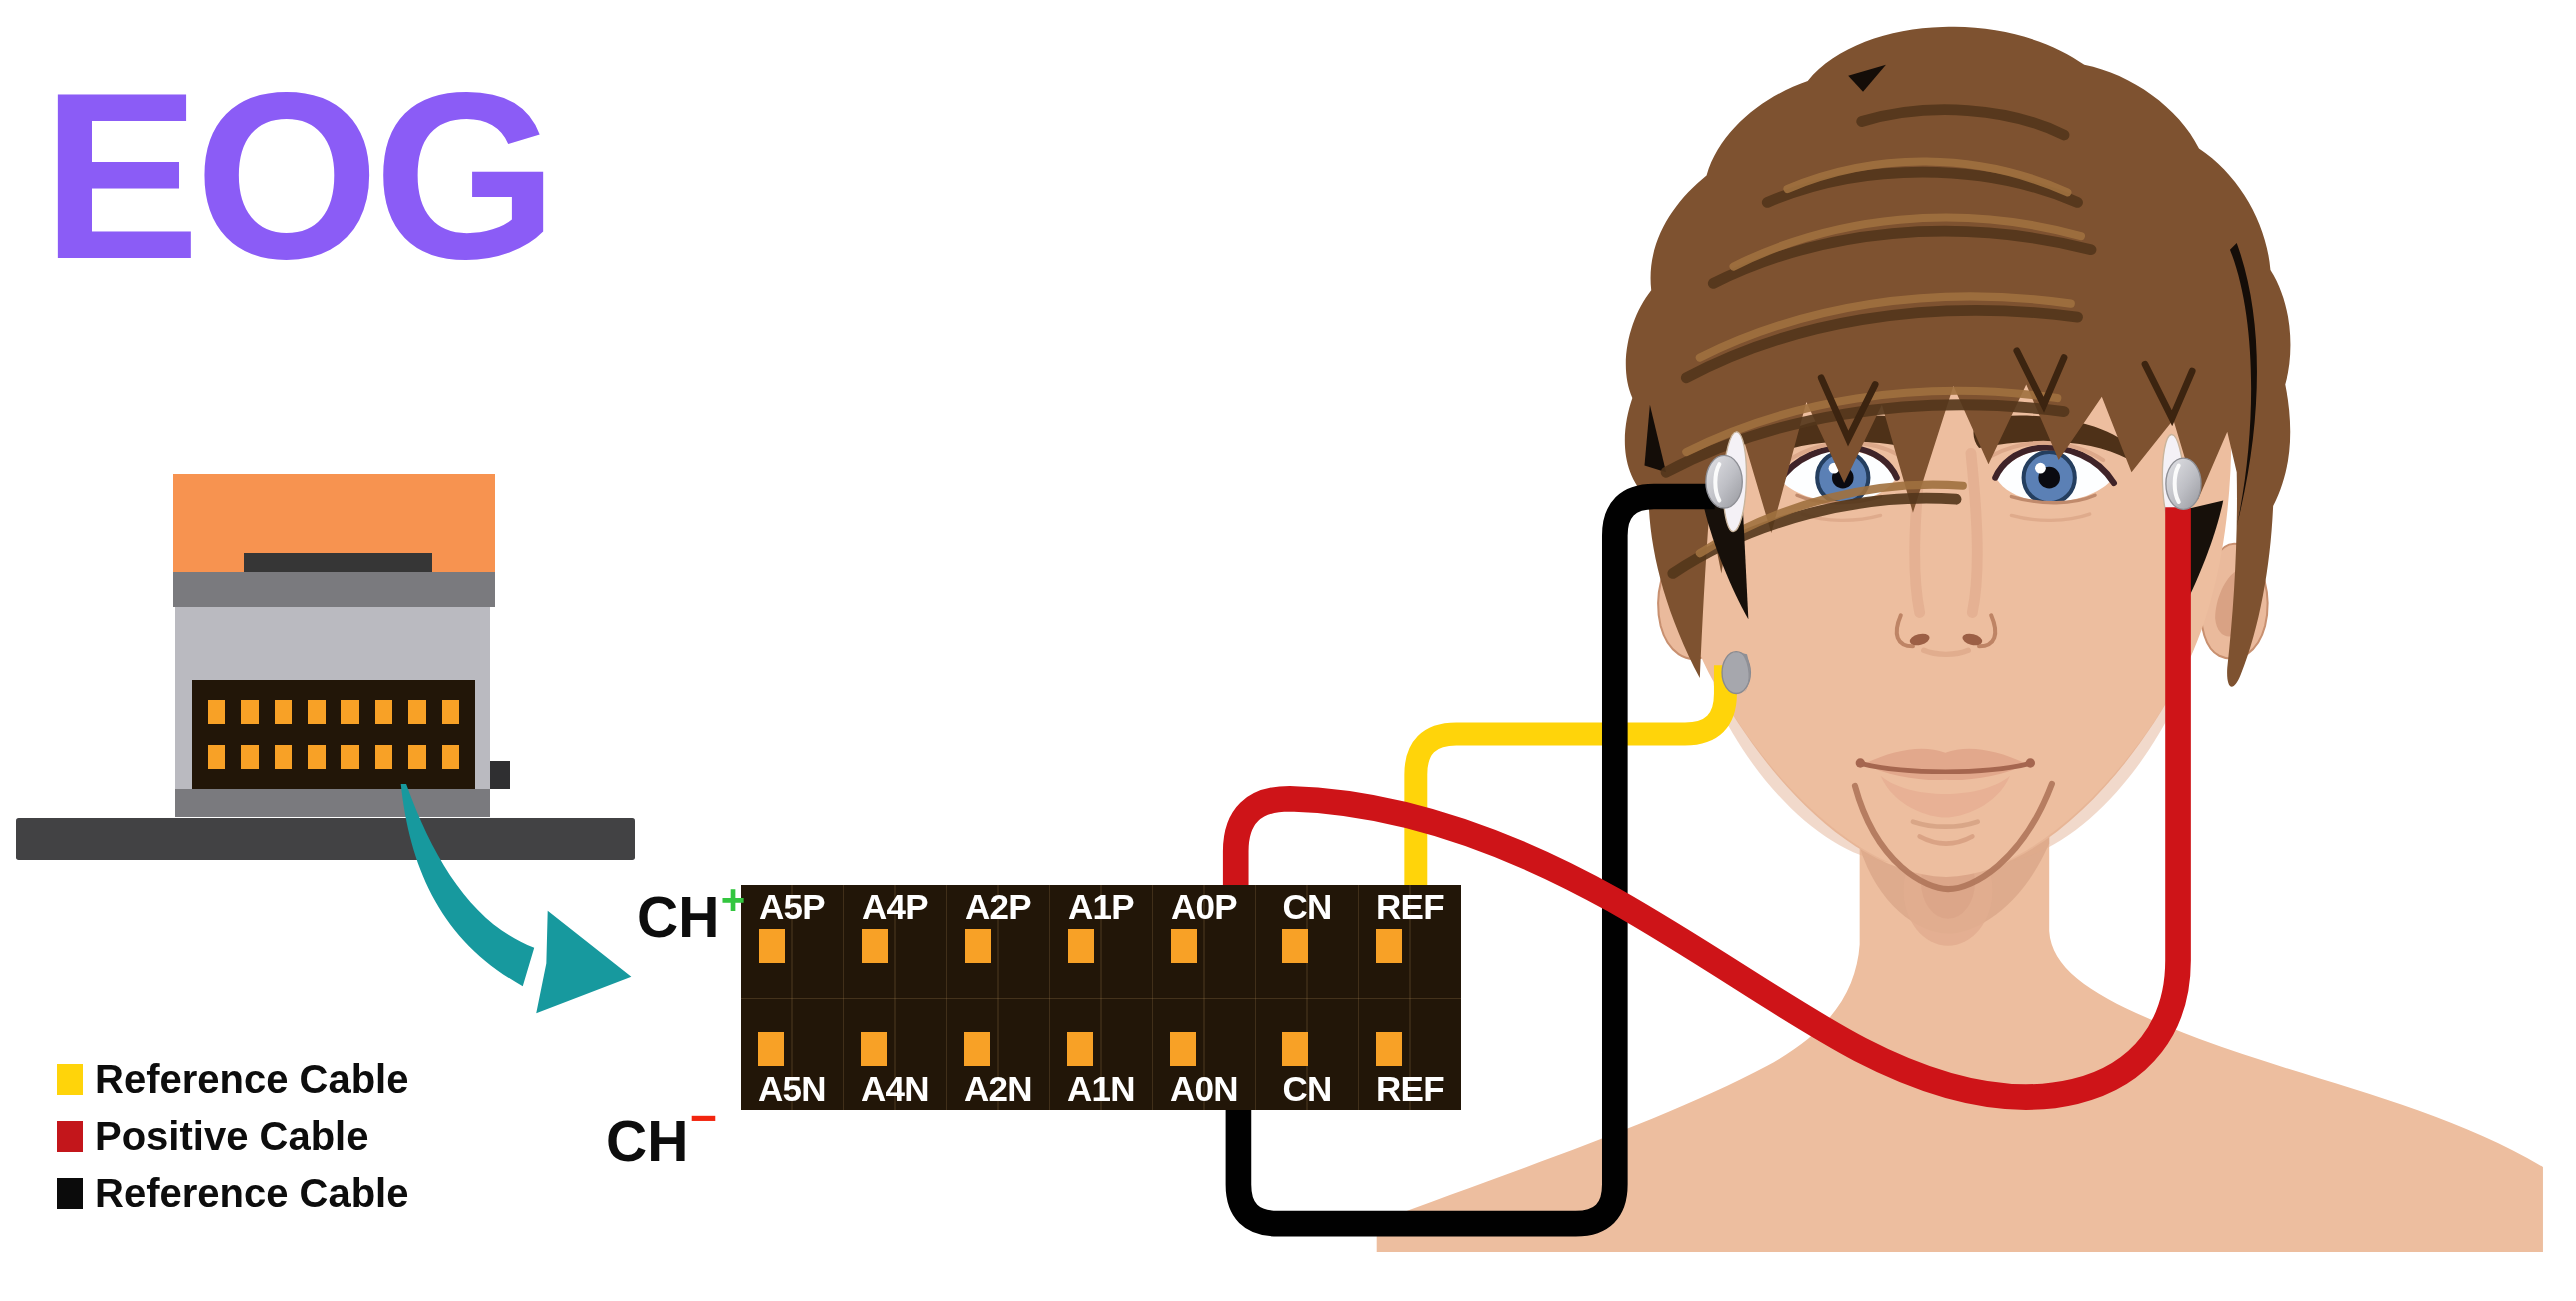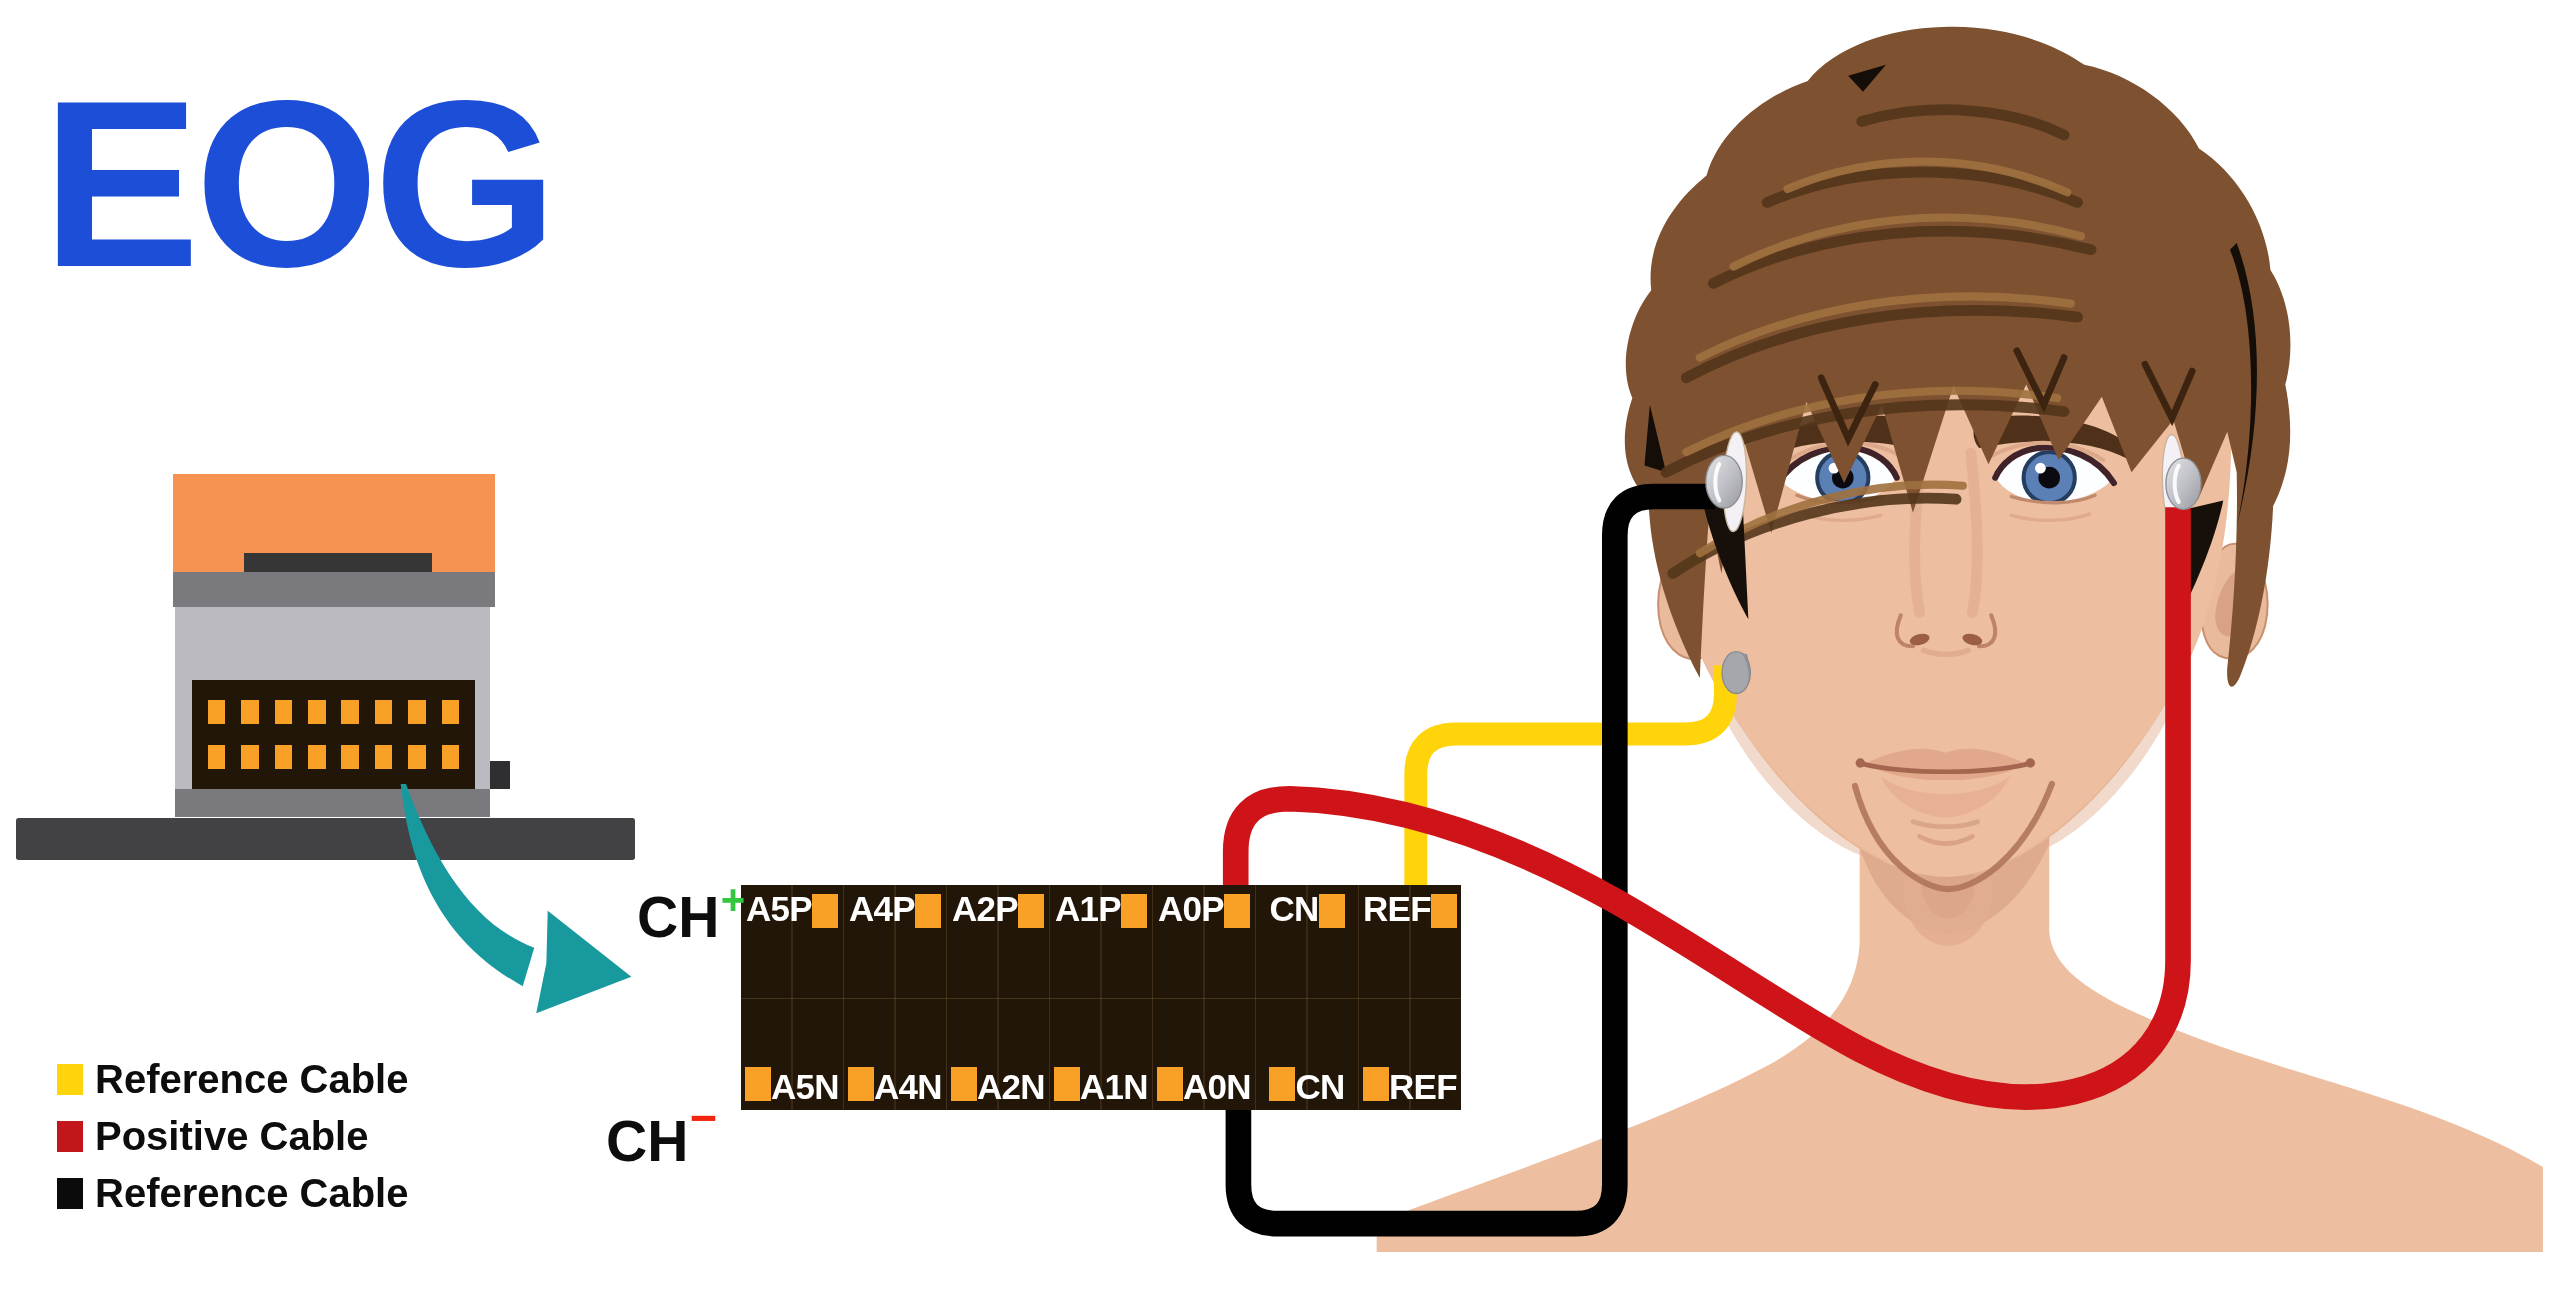--- a/index.html
+++ b/index.html
@@ -1,22 +1,22 @@
 <!DOCTYPE html>
 <html style="font-size:10.8px"><head>
 <meta charset="utf-8">
 <style>
   html,body{margin:0;padding:0;background:#ffffff;}
   body{width:2576px;height:1302px;position:relative;overflow:hidden;
        font-family:"Liberation Sans",sans-serif;}
   .canvas{position:absolute;inset:0;}
 
   
-  .title-acronym{position:absolute;left:42px;top:65px;font-size:237px;font-weight:bold;
-      letter-spacing:-5.4px;line-height:1;color:#1d4ed8;z-index:6;}
+  .title-acronym{position:absolute;left:42px;top:57px;font-size:237px;font-weight:bold;
+      letter-spacing:-5.4px;line-height:1;color:#8b5cf6;z-index:6;}
   .subtitle{position:absolute;left:54px;top:268px;font-size:55px;line-height:1.1;z-index:6;white-space:nowrap;}
   .subtitle .sub-name{color:#17999E;font-weight:bold;}
   .subtitle .sub-mode{color:#151515;font-style:italic;font-weight:normal;margin-left:12px;}
 
   
   .device{position:absolute;z-index:4;}
   .dev-orange{left:173px;top:474px;width:322px;height:98px;background:#F79350;}
   .dev-slot{left:244px;top:553px;width:188px;height:23px;background:#363636;}
   .dev-band{left:173px;top:572px;width:322px;height:35px;background:#7A7A7E;}
   .dev-body{left:175px;top:607px;width:315px;height:182px;background:#BABAC0;}
@@ -39,21 +39,21 @@
   
   .connector{position:absolute;left:741px;top:885px;width:720px;height:225px;
       background:#221608;display:flex;z-index:5;}
   .connector::after{content:"";position:absolute;left:0;right:0;top:50%;height:1.3px;
       background:rgba(190,150,95,.22);}
   .ccol{flex:1;display:flex;flex-direction:column;justify-content:space-between;
       align-items:center;position:relative;padding:4px 0;}
   .ccol:not(:last-child){border-right:1.3px solid rgba(190,150,95,.20);}
   .ccol::before{content:"";position:absolute;left:50%;top:0;bottom:0;width:1.3px;
       margin-left:-0.7px;background:rgba(190,150,95,.15);}
-  .cgrp{display:flex;flex-direction:row;align-items:center;position:relative;z-index:1;}
+  .cgrp{display:flex;flex-direction:column;align-items:flex-start;position:relative;z-index:1;}
   .clabel{color:#ffffff;font-weight:bold;font-size:35px;line-height:1;letter-spacing:-0.7px;}
   .cpin{width:26px;height:34px;background:#F8A126;margin-top:5.4px;}
   .cgrp.bottom .cpin{margin-top:0;margin-bottom:5.4px;}
 
   
   .legend{position:absolute;left:57px;top:1063px;z-index:6;}
   .lrow{display:flex;align-items:center;height:32px;margin-bottom:25px;}
   .sw{width:26px;height:31px;margin-right:12px;flex:0 0 auto;}
   .sw-ref{background:#FFD40A;}
   .sw-pos{background:#C3161B;}

